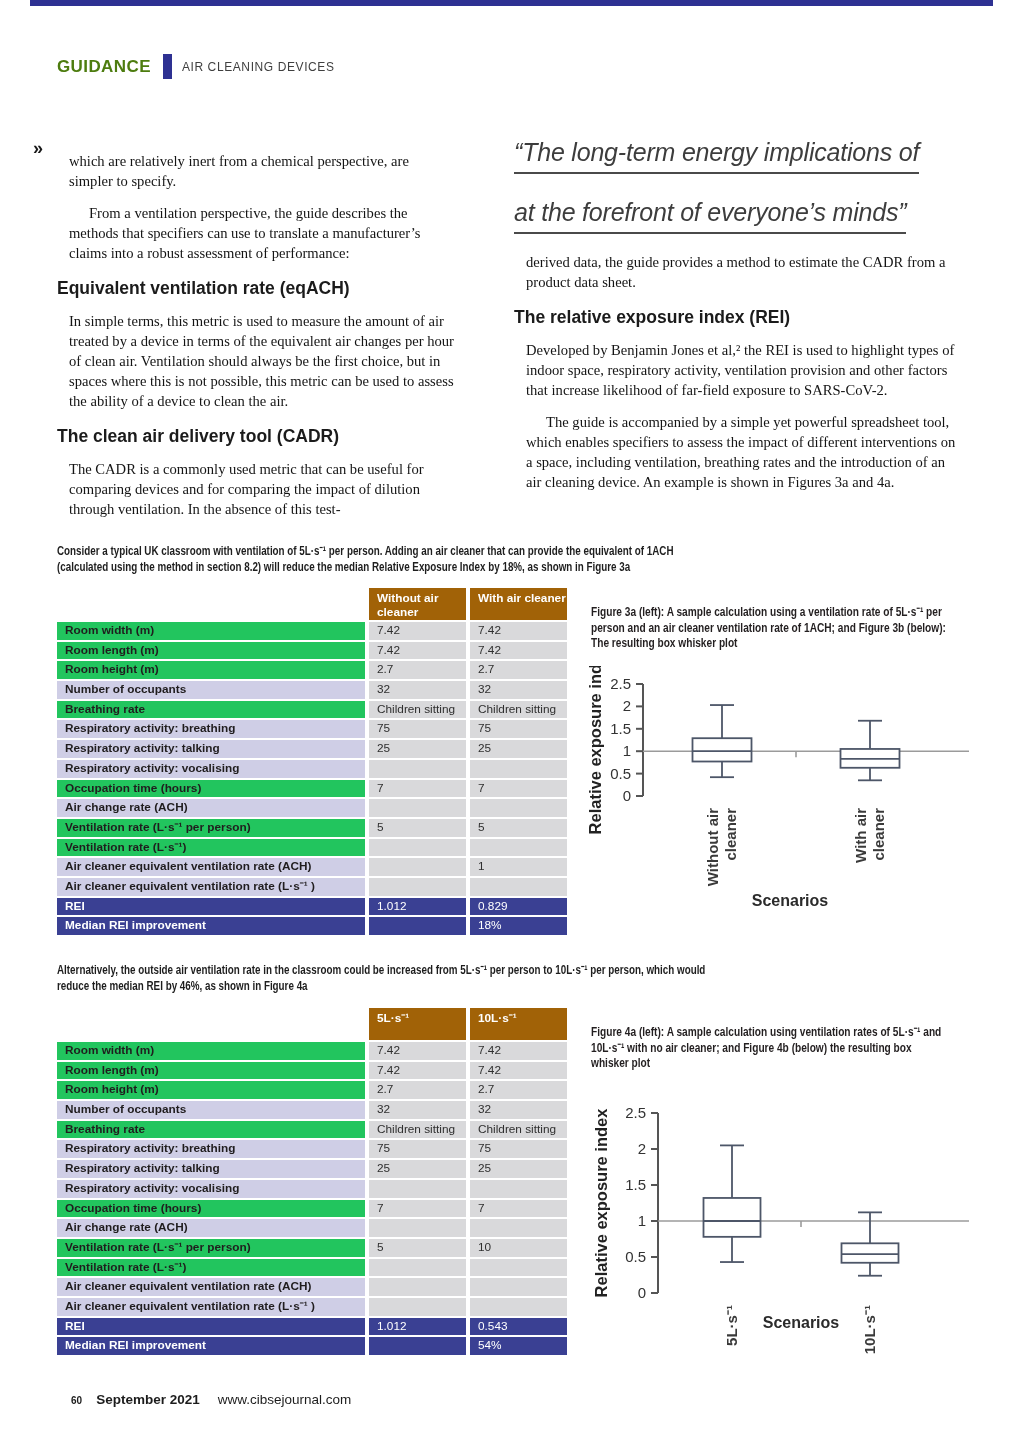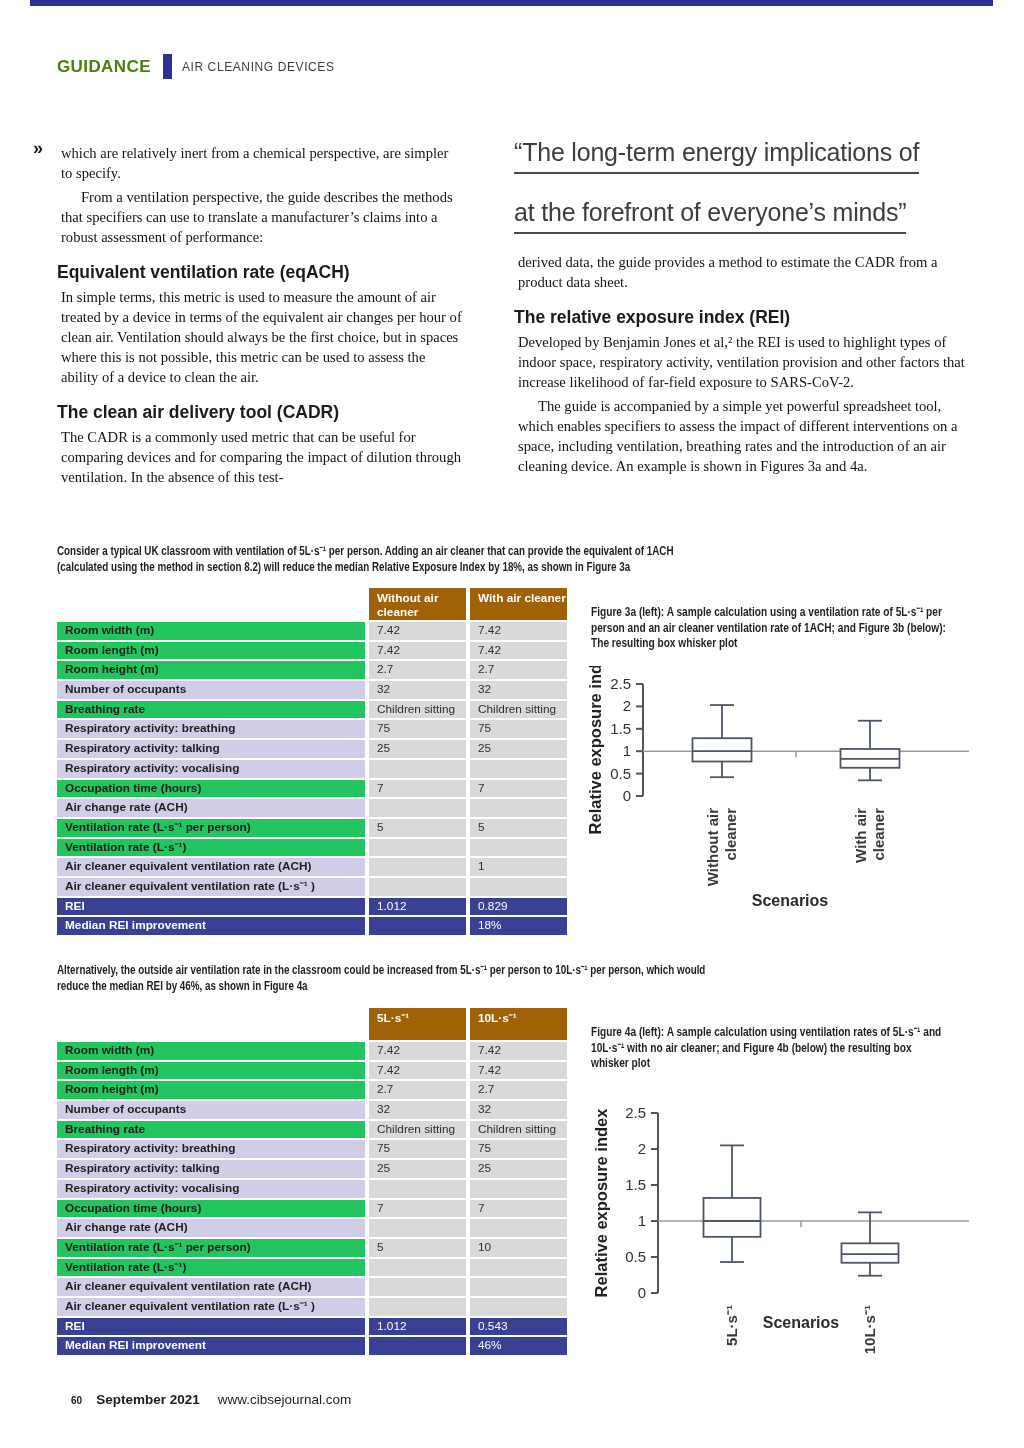--- a/index.html
+++ b/index.html
@@ -9,27 +9,27 @@
 
   
   .kicker{position:absolute;left:57px;top:54px;display:flex;align-items:center;}
   .kicker .gdnc{font-weight:700;font-size:17px;letter-spacing:.4px;color:#4d7c0f;}
   .kicker .bar{width:9px;height:25px;background:#2e3192;margin:0 10px 0 12px;}
   .kicker .topic{font-size:12px;color:#3f3f3f;letter-spacing:.6px;}
 
   
   .colL{position:absolute;left:57px;top:139px;width:410px;}
   .colR{position:absolute;left:514px;top:138px;width:455px;}
-  .bodyp{font-family:"Liberation Serif",serif;font-size:14.6px;line-height:20px;color:#141414;margin:4px;}
+  .bodyp{font-family:"Liberation Serif",serif;font-size:14.6px;line-height:20px;color:#141414;margin:12px;}
   .indent{text-indent:20px;}
   .subhead{font-family:"Liberation Sans",sans-serif;font-weight:700;font-size:17.5px;color:#1b1b1b;margin:15px 0 4px 0;}
   .contmark{position:absolute;left:33px;top:138px;font-weight:700;font-size:18px;color:#1a1a1a;}
 
   
-  .pullquote{margin:0 0 12px 0;}
+  .pullquote{margin:0 0 12px 0;font-style:italic;}
   .pq-line{display:inline-block;white-space:nowrap;font-size:25px;color:#3d3d3d;
            border-bottom:2px solid #4a4a4a;padding-bottom:5px;margin-bottom:6px;letter-spacing:-.2px;}
 
   
   .cond{transform:scaleX(0.78);transform-origin:0 0;font-weight:700;color:#1e1e1e;}
   .intro{position:absolute;left:57px;width:840px;font-size:12.6px;line-height:15.5px;}
   .figcap{position:absolute;left:591px;width:458px;font-size:13px;line-height:15.5px;color:#231f20;}
 
   
   .ac-table{position:absolute;left:57px;width:566px;}
@@ -297,21 +297,21 @@
         <div class="t-val"></div>
       </div>
       <div class="t-row r">
         <div class="t-label">REI</div>
         <div class="t-val">1.012</div>
         <div class="t-val">0.543</div>
       </div>
       <div class="t-row r">
         <div class="t-label">Median REI improvement</div>
         <div class="t-val"></div>
-        <div class="t-val">46%</div>
+        <div class="t-val">54%</div>
       </div>
     </div>
   <div class="figcap cond" style="top:1024px;">Figure 4a (left): A sample calculation using ventilation rates of 5L·s⁻¹ and 10L·s⁻¹ with no air cleaner; and Figure 4b (below) the resulting box whisker plot</div>
   <svg class="chart" id="chart2" style="left:585px;top:1085px;" width="388" height="292" viewBox="0 0 388 292">
       <line x1="73" y1="28" x2="73" y2="208" stroke="#555" stroke-width="2"></line>
       <line x1="66" y1="208" x2="73" y2="208" stroke="#555" stroke-width="2"></line>
       <text x="61" y="213" text-anchor="end" class="tick">0</text>
       <line x1="66" y1="172" x2="73" y2="172" stroke="#555" stroke-width="2"></line>
       <text x="61" y="177" text-anchor="end" class="tick">0.5</text>
       <line x1="66" y1="136" x2="73" y2="136" stroke="#555" stroke-width="2"></line>

